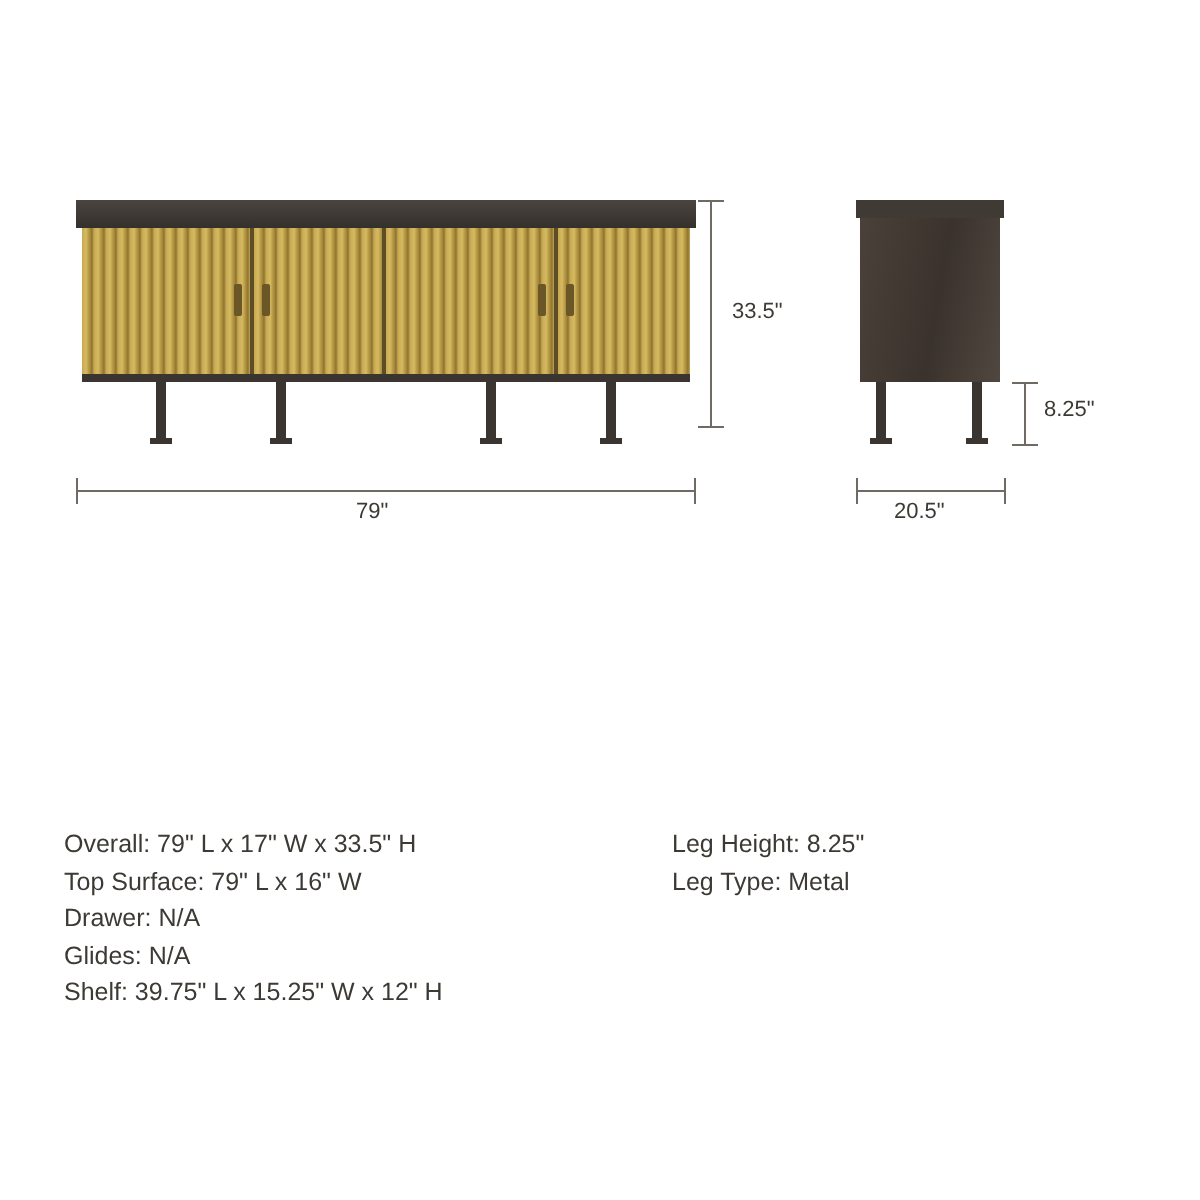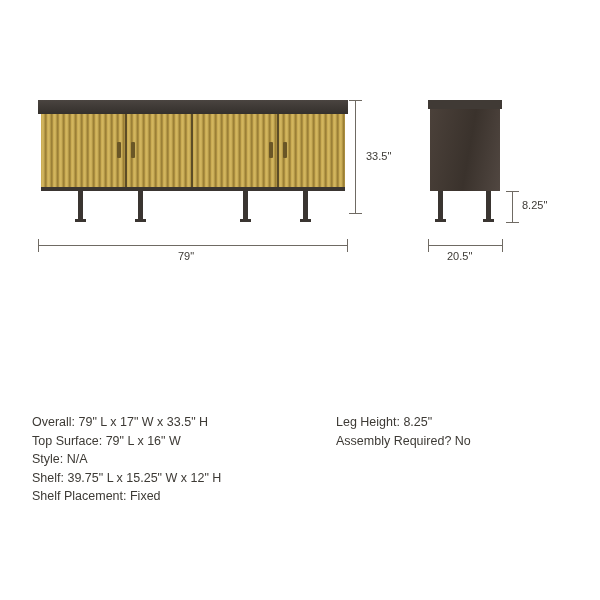--- a/index.html
+++ b/index.html
@@ -282,23 +282,23 @@
 
   <div class="hline dim-depth-line"></div>
   <div class="cap dim-depth-cap-l"></div>
   <div class="cap dim-depth-cap-r"></div>
   <div class="dim-label dim-depth-label">20.5"</div>
 
   <div class="specs">
     <div class="spec-col left">
       <div class="spec-line">Overall: 79" L x 17" W x 33.5" H</div>
       <div class="spec-line">Top Surface: 79" L x 16" W</div>
-      <div class="spec-line">Style: N/A</div>
+      <div class="spec-line">Drawer: N/A</div>
+      <div class="spec-line">Glides: N/A</div>
       <div class="spec-line">Shelf: 39.75" L x 15.25" W x 12" H</div>
-      <div class="spec-line">Shelf Placement: Fixed</div>
     </div>
     <div class="spec-col right">
       <div class="spec-line">Leg Height: 8.25"</div>
-      <div class="spec-line">Assembly Required? No</div>
+      <div class="spec-line">Leg Type: Metal</div>
     </div>
   </div>
 
 </div>
 
 </body></html>

